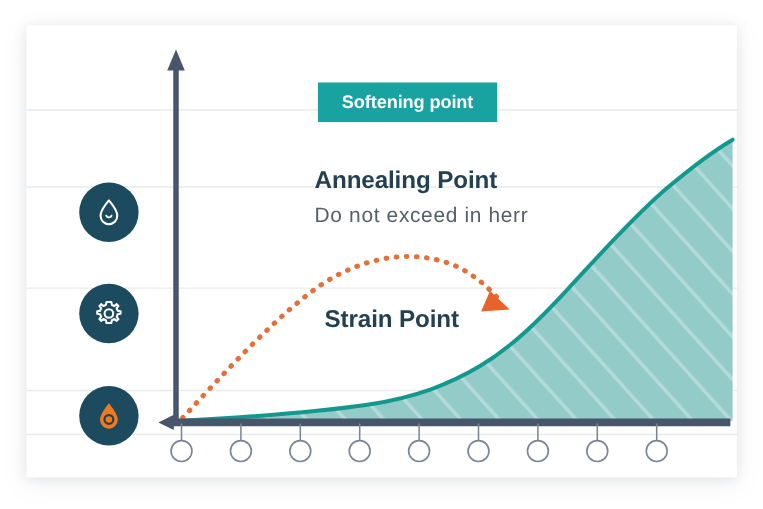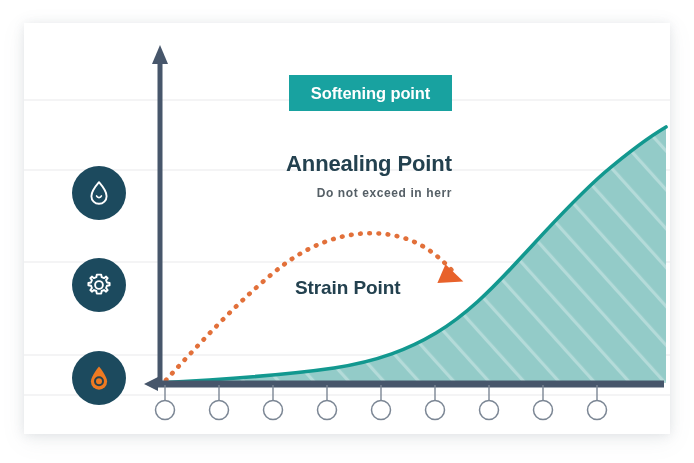--- a/index.html
+++ b/index.html
@@ -77,35 +77,35 @@
   #annealing-title {
     color: #23414f;
     font-size: 22px;
     font-weight: bold;
     letter-spacing: -0.1px;
     white-space: nowrap;
     margin: 0;
   }
   #annealing-sub {
     color: #555f66;
-    font-size: 12px;
-    font-weight: bold;
+    font-size: 19px;
+    font-weight: normal;
     letter-spacing: 0.6px;
     white-space: nowrap;
     margin: 9px 0 0 0;
     text-align: right;
   }
 
   
   #strain-label {
     position: absolute;
     left: 271px;
     top: 254px;
     color: #23414f;
-    font-size: 19px;
+    font-size: 22px;
     font-weight: bold;
     letter-spacing: -0.1px;
     white-space: nowrap;
     z-index: 6;
   }
 
   
   .icon-badge {
     position: absolute;
     width: 54px;

